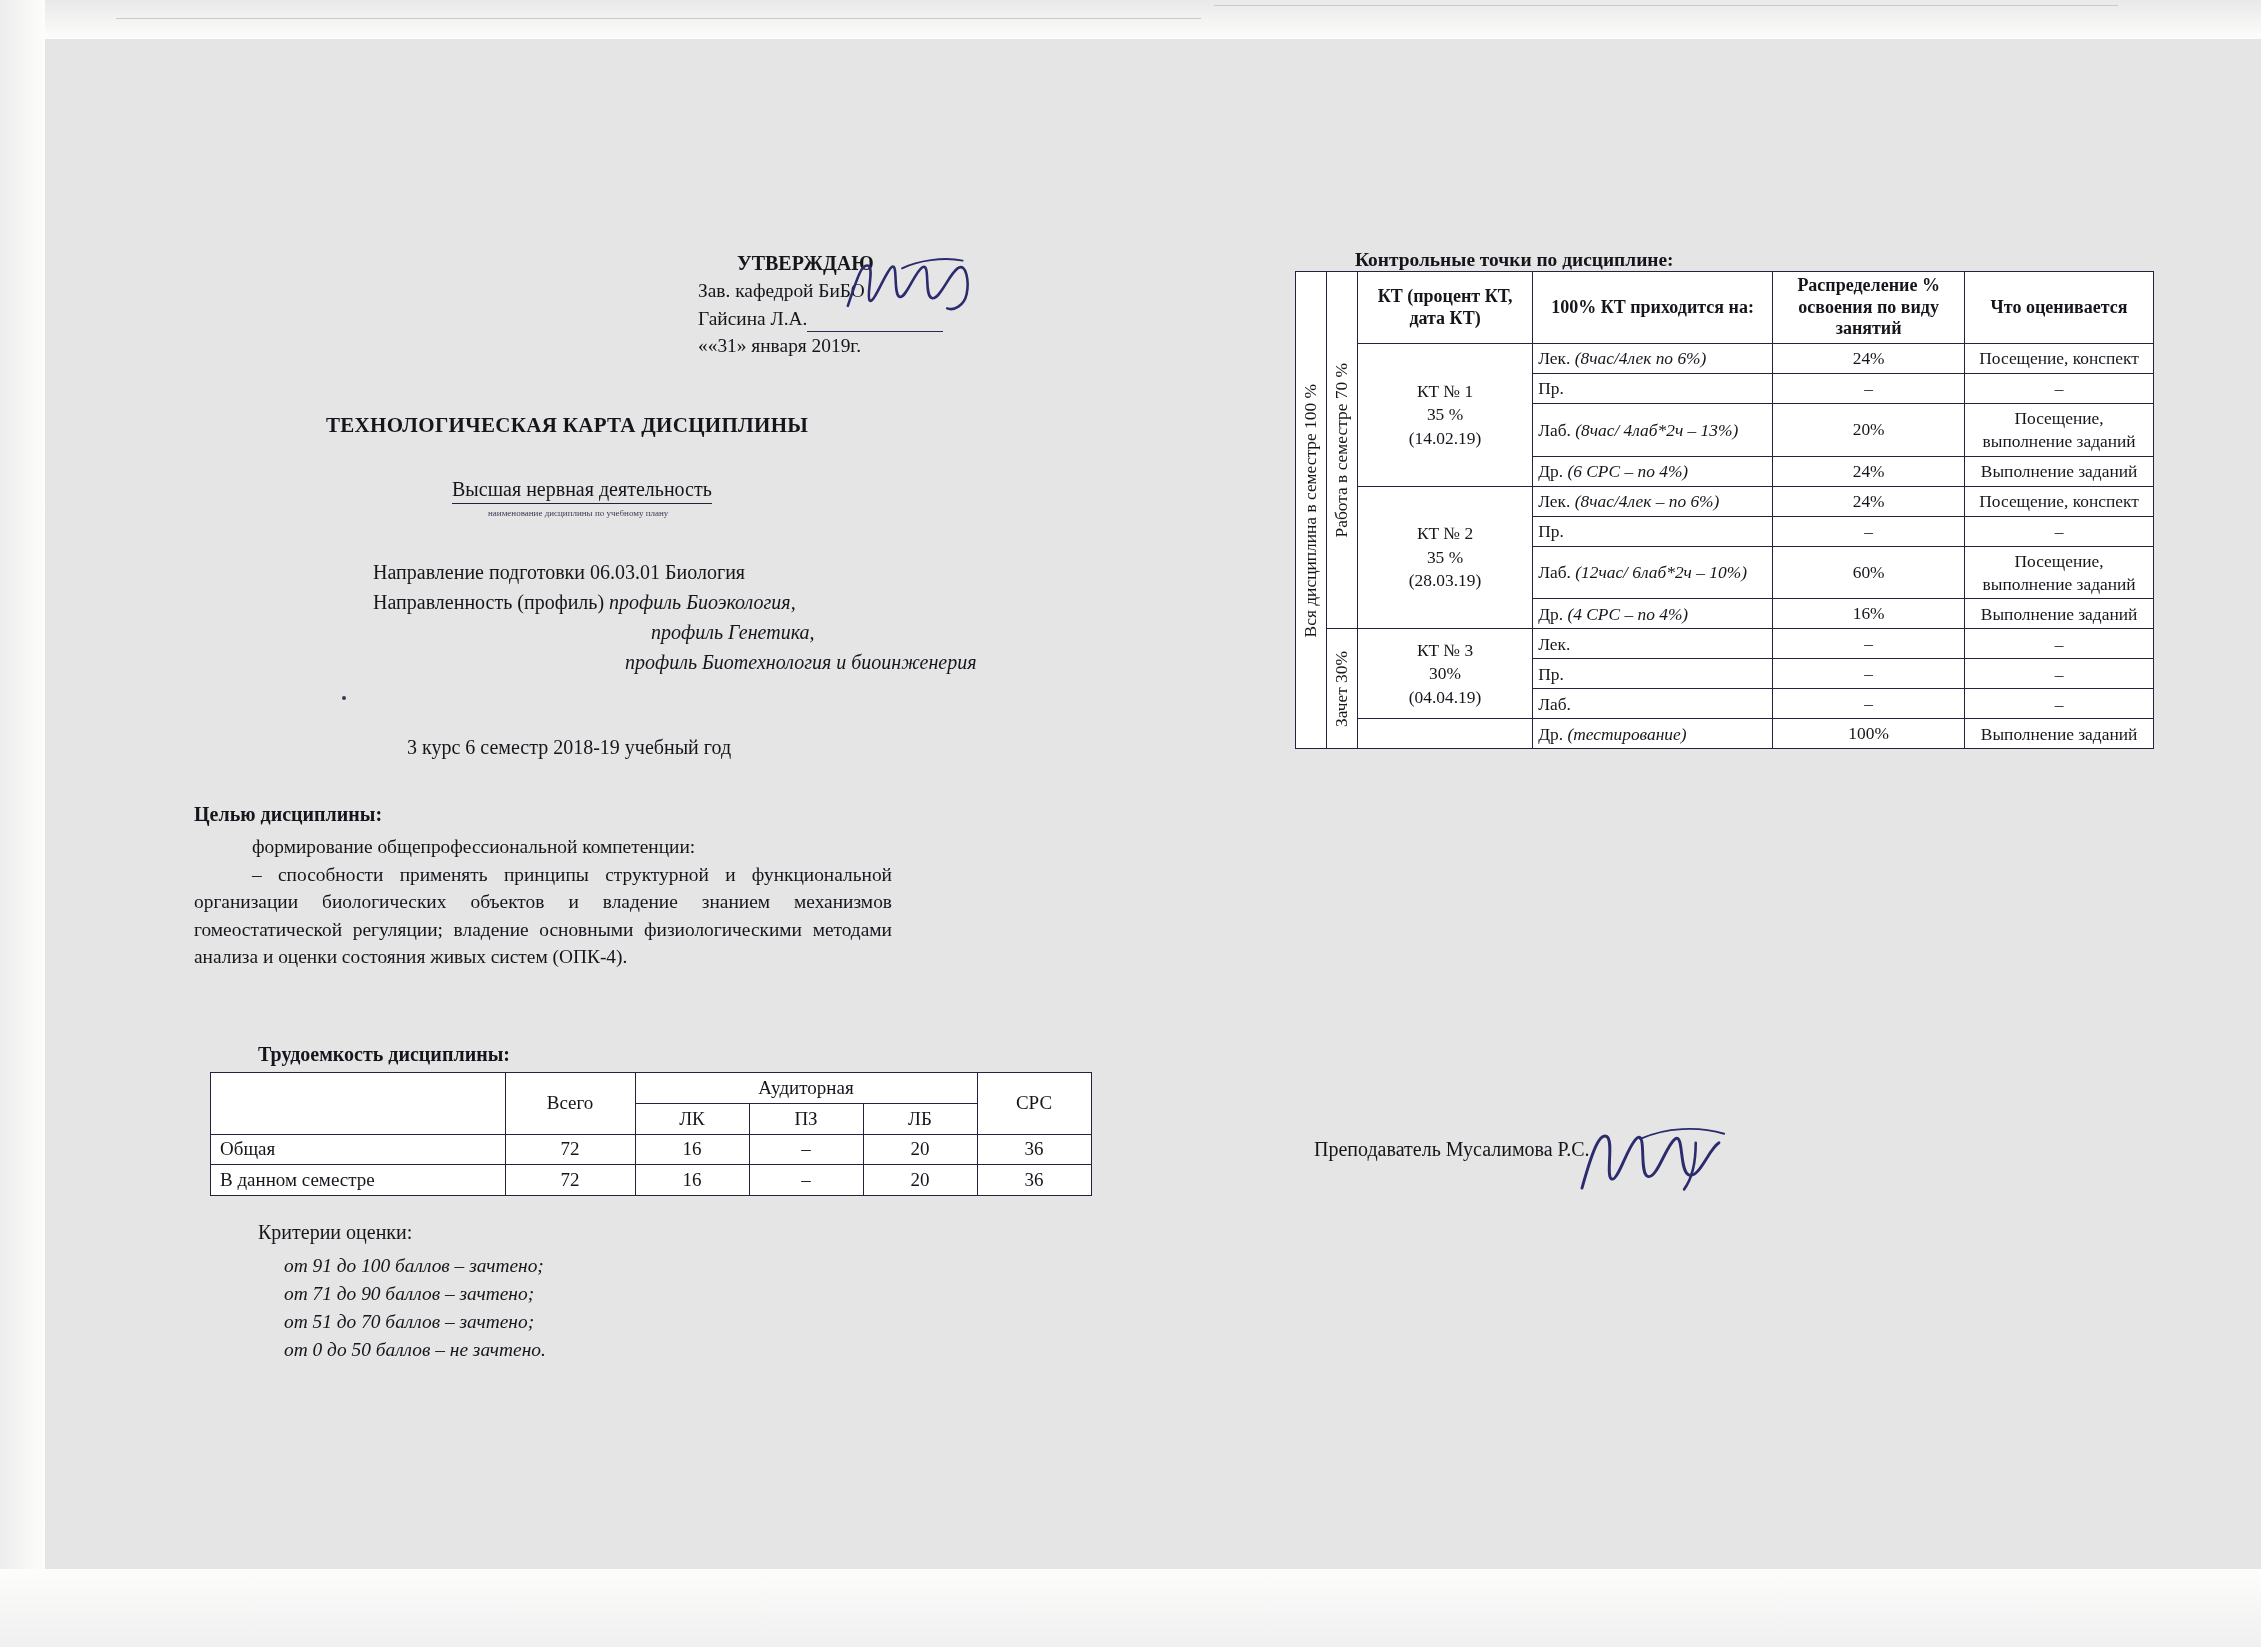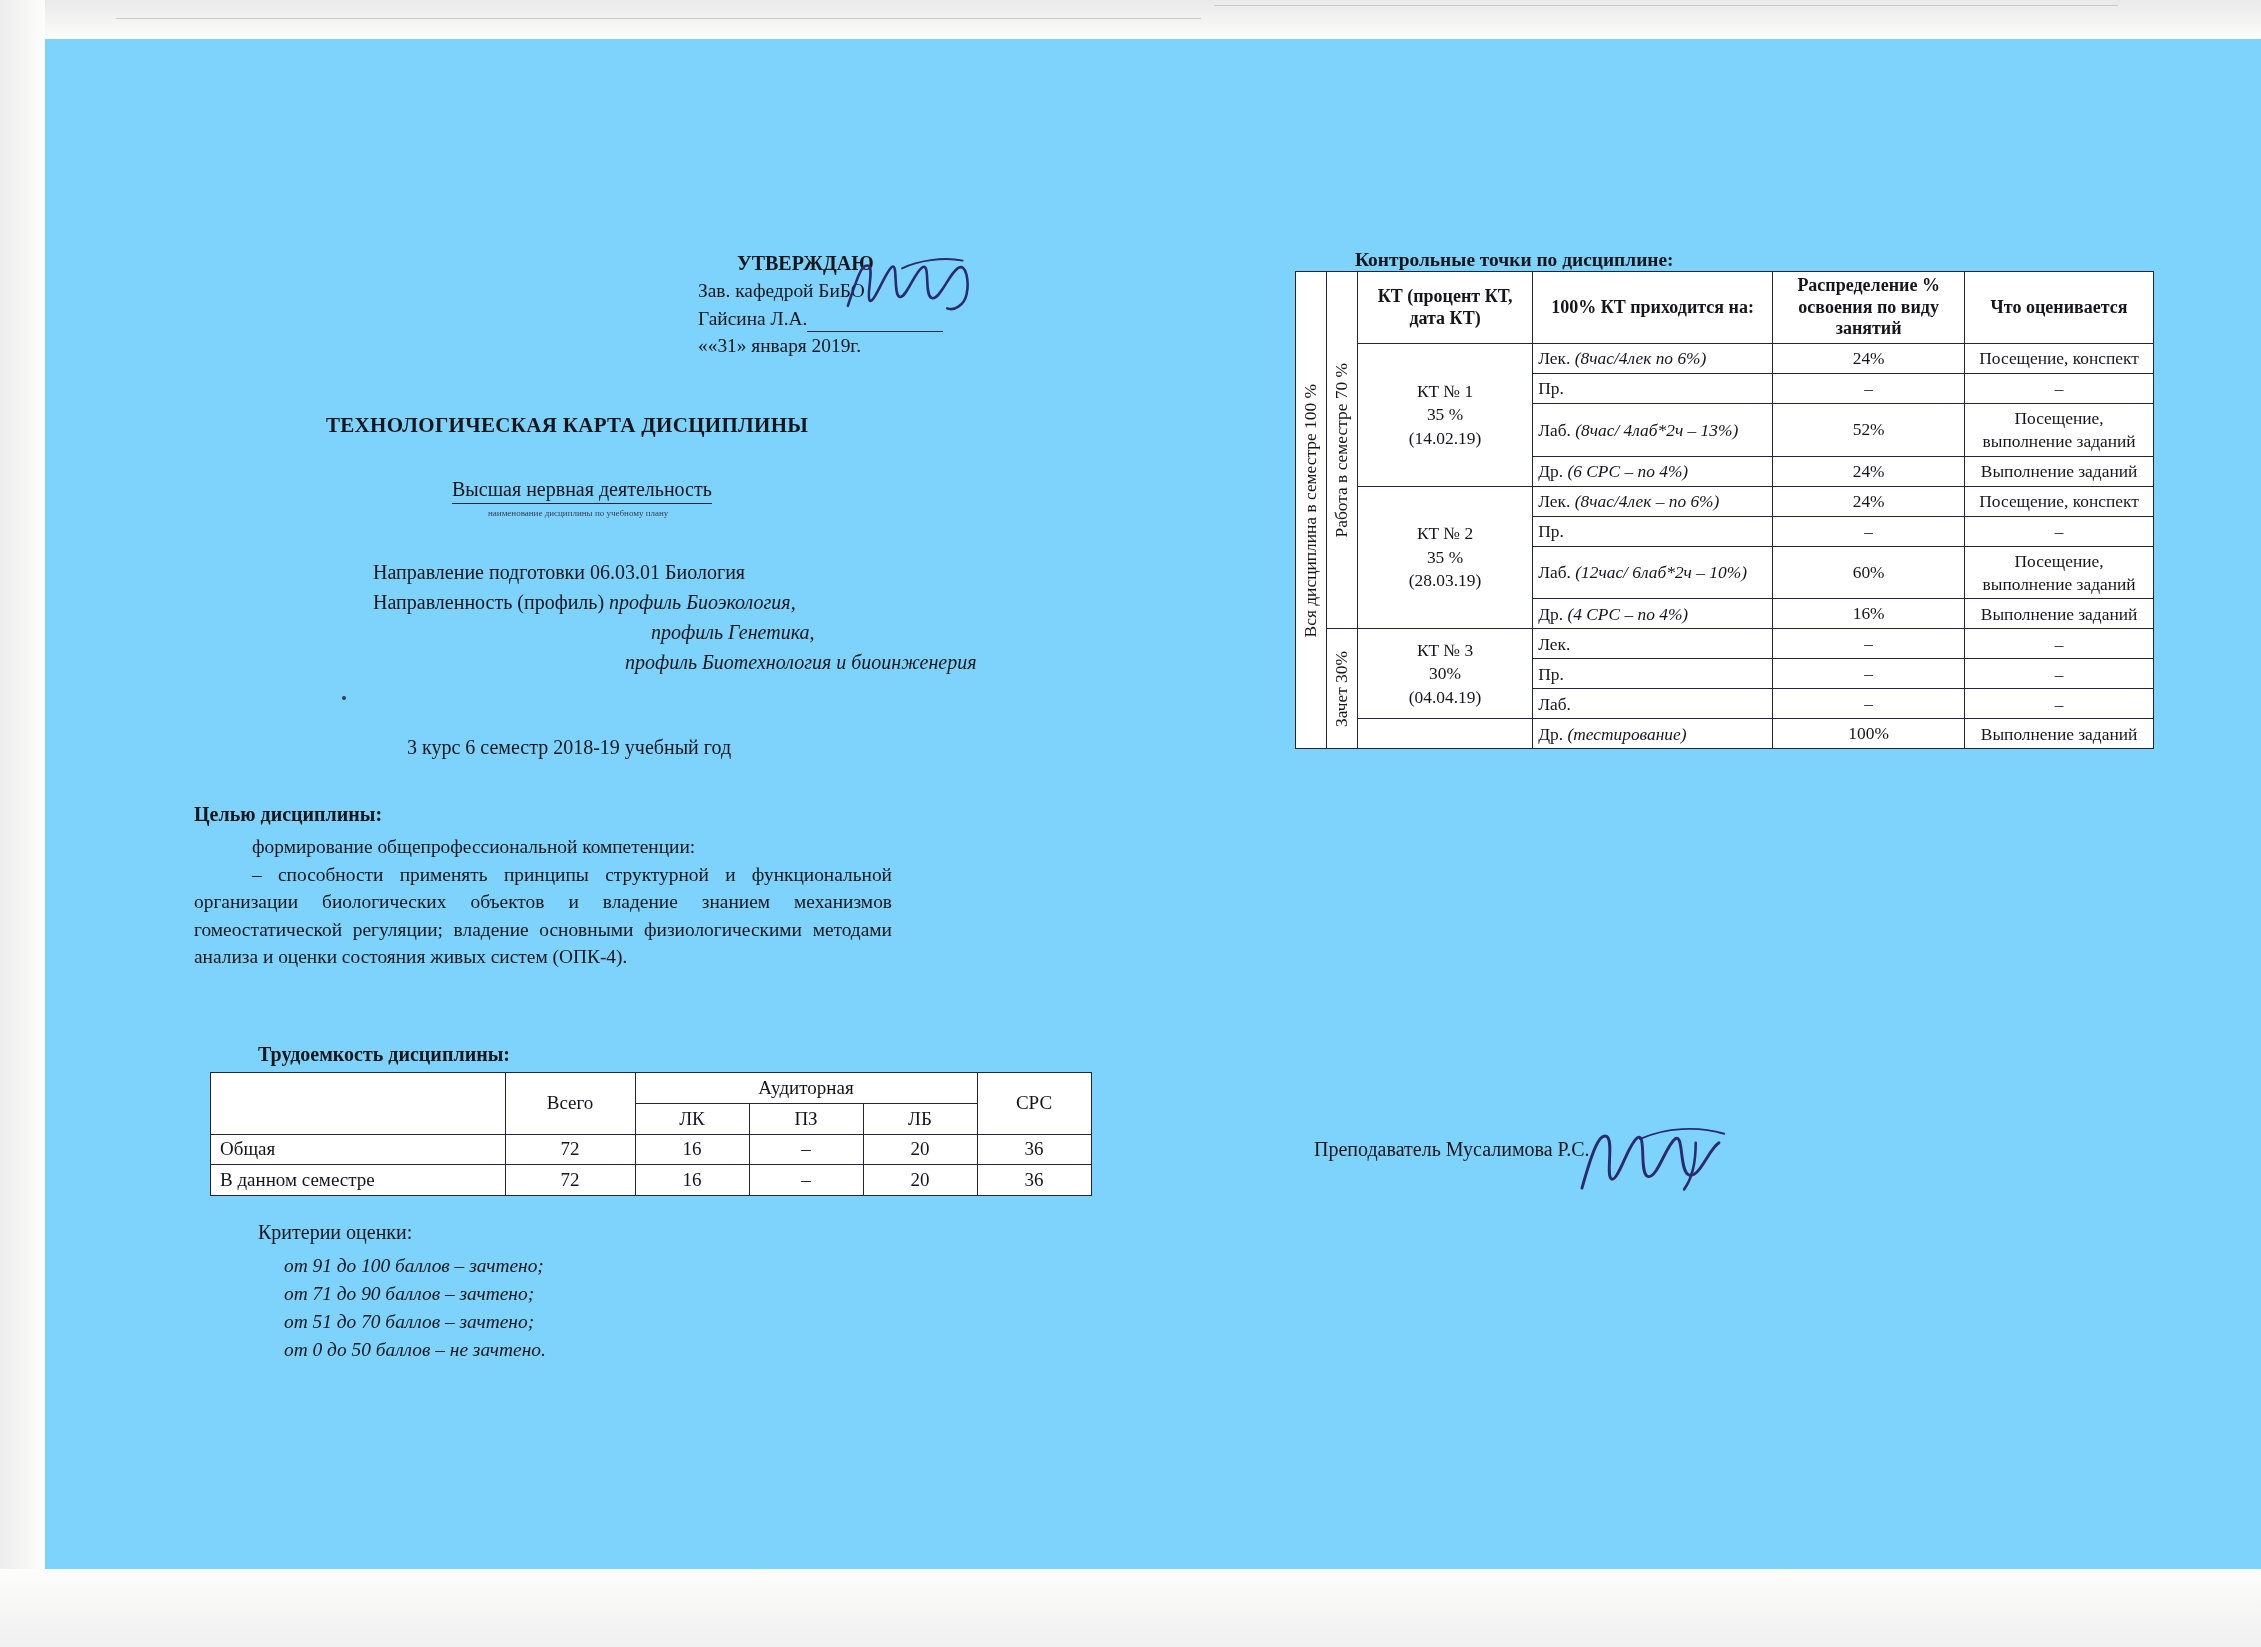--- a/index.html
+++ b/index.html
@@ -13,21 +13,21 @@
     position: relative;
     font-family: "Liberation Serif", serif;
     color: #15151c;
     overflow: hidden;
   }
   .page {
     position: absolute;
     left: 0; top: 0;
     width: 2261px;
     height: 1647px;
-    background: #7dd3fc;
+    background: #e5e5e5;
   }
   
   .scan-edge-top {
     position: absolute; left: 0; top: 0; width: 2261px; height: 39px;
     background: linear-gradient(180deg, #e9e9ea 0%, #fdfdfb 100%);
   }
   .scan-edge-left {
     position: absolute; left: 0; top: 0; width: 45px; height: 1647px;
     background: linear-gradient(90deg, #ededee 0%, #fdfdfb 100%);
   }
@@ -392,21 +392,21 @@
       <td class="kt-pct">24%</td>
       <td class="kt-what">Посещение, конспект</td>
     </tr>
     <tr>
       <td class="kt-type"><span class="nm">Пр.</span> <span></span></td>
       <td class="kt-pct">–</td>
       <td class="kt-what">–</td>
     </tr>
     <tr>
       <td class="kt-type"><span class="nm">Лаб.</span> <span>(8час/ 4лаб*2ч – 13%)</span></td>
-      <td class="kt-pct">52%</td>
+      <td class="kt-pct">20%</td>
       <td class="kt-what">Посещение, выполнение заданий</td>
     </tr>
     <tr>
       <td class="kt-type"><span class="nm">Др.</span> <span>(6 СРС – по 4%)</span></td>
       <td class="kt-pct">24%</td>
       <td class="kt-what">Выполнение заданий</td>
     </tr>
 
     <tr>
       <td class="kt-num" rowspan="4">

